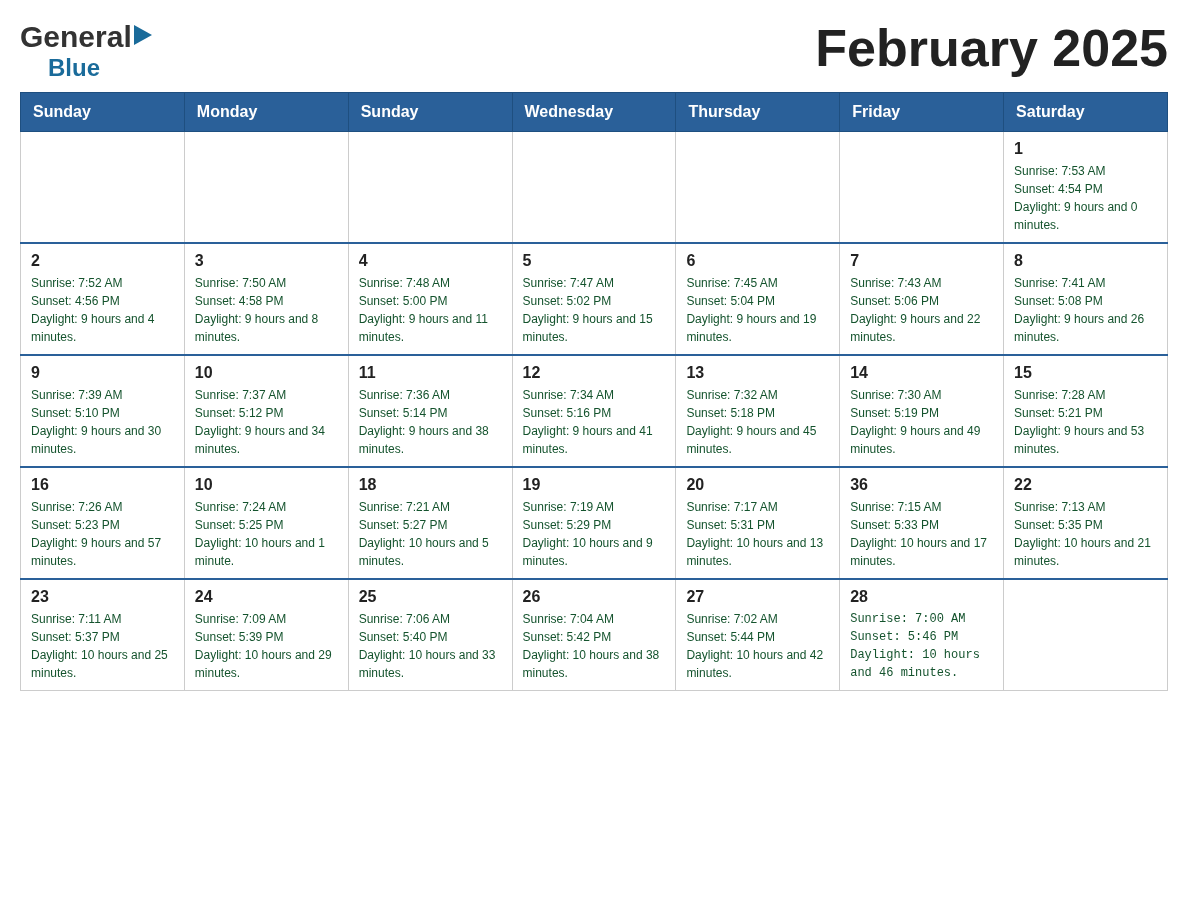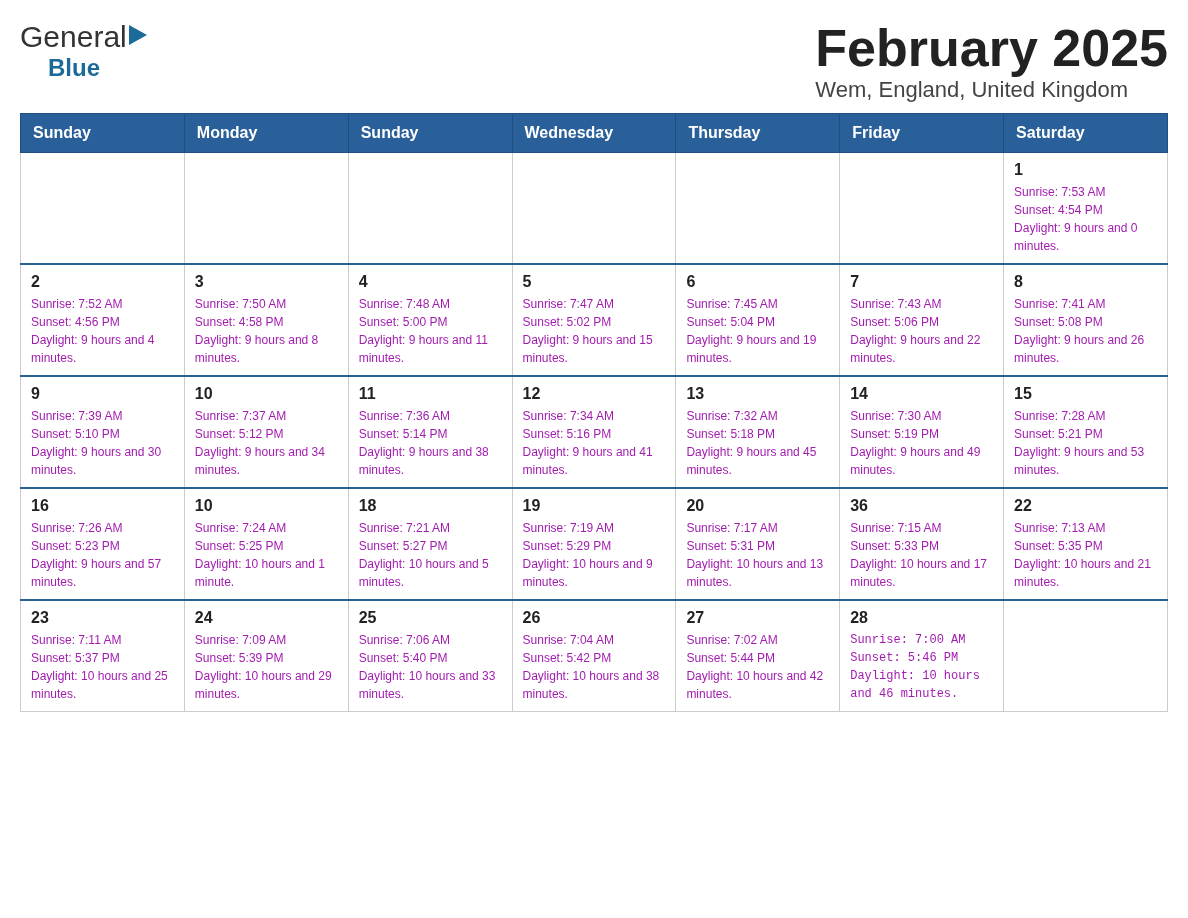--- a/index.html
+++ b/index.html
@@ -57,51 +57,50 @@
     }
     .day-number {
       font-size: 16px;
       font-weight: bold;
       color: #222;
       display: block;
       margin-bottom: 4px;
     }
     .day-info {
       font-size: 12px;
-      color: #a21caf;
+      color: #14532d;
       line-height: 1.5;
     }
     .empty-cell {
       background: #f9f9f9;
     }
     .calendar tbody tr td {
       background: #fff;
     }
     .week-row td {
       border-top: 2px solid #2a6099;
     }
   </style>
 </head>
 <body>
 
 <div class="header">
   <div class="logo">
     <div style="display:flex; align-items:center;">
-      <span style="font-size:30px; font-weight:normal; color:#333;">General</span>
+      <span style="font-size:30px; font-weight:bold; color:#333;">General</span>
       <span style="display:inline-block; margin-left:2px; vertical-align:middle;">
         <svg width="18" height="20" viewBox="0 0 18 20">
           <polygon points="0,0 18,10 0,20" fill="#1a6b9a"></polygon>
         </svg>
       </span>
     </div>
     <span style="font-size:24px; font-weight:bold; color:#1a6b9a; margin-left:28px;">Blue</span>
   </div>
   <div class="title-block">
     <h1>February 2025</h1>
-    <h2>Wem, England, United Kingdom</h2>
   </div>
 </div>
 
 <table class="calendar">
   <thead>
     <tr>
     <th>Sunday</th>
         <th>Monday</th>
         <th>Sunday</th>
         <th>Wednesday</th>

